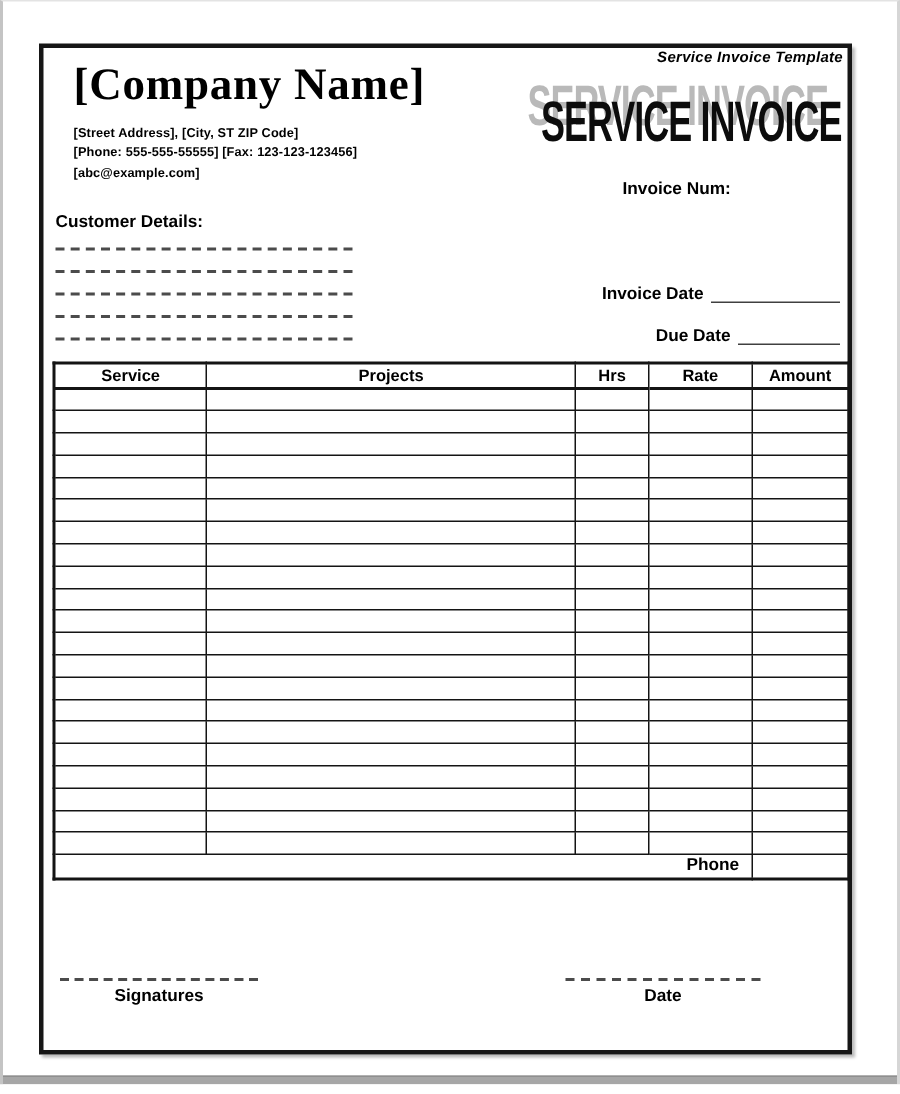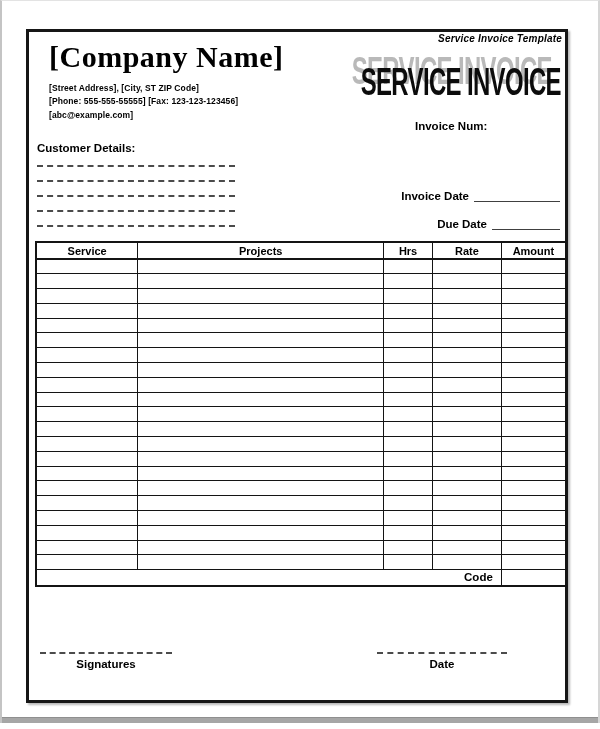--- a/index.html
+++ b/index.html
@@ -274,21 +274,21 @@
             <td></td>
           </tr>
           <tr>
             <td></td>
             <td></td>
             <td></td>
             <td></td>
             <td></td>
           </tr>
           <tr>
-            <td colspan="4" class="total-label-cell">Code</td>
+            <td colspan="4" class="total-label-cell">Phone</td>
             <td></td>
           </tr>
         </tbody>
     </table>
 
     <div class="sig-block right">
       <div class="sig-line"></div>
       <div>Date</div>
     </div>
     <div class="sig-block left">

